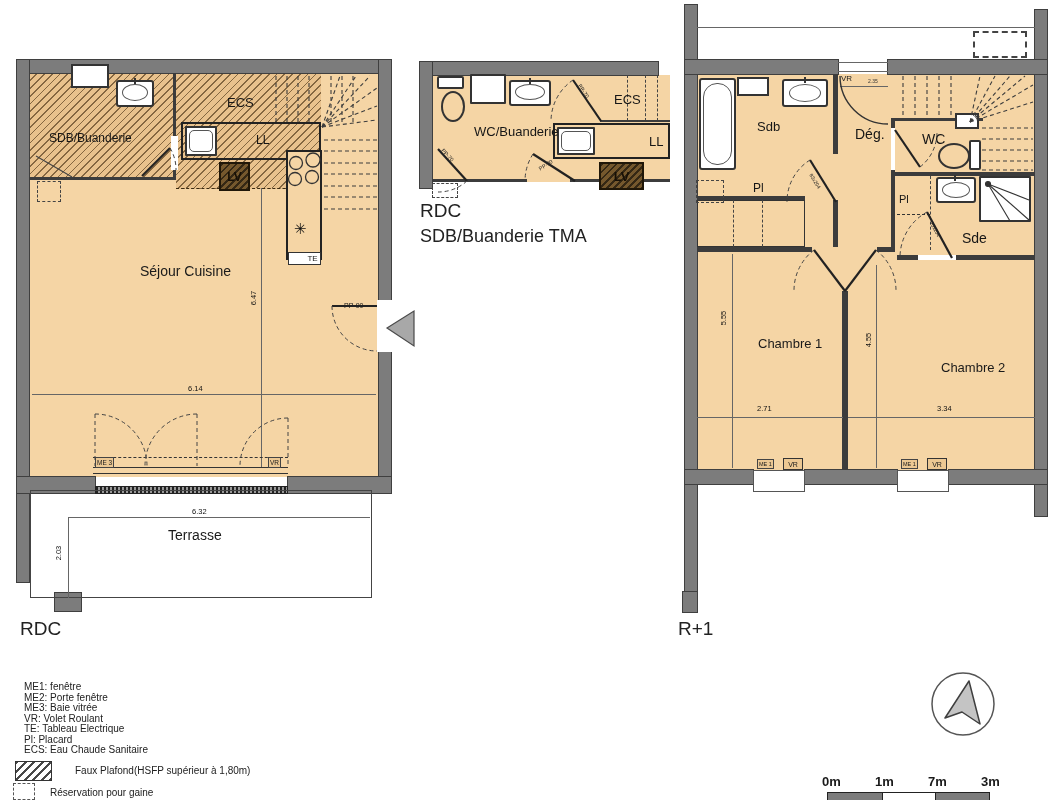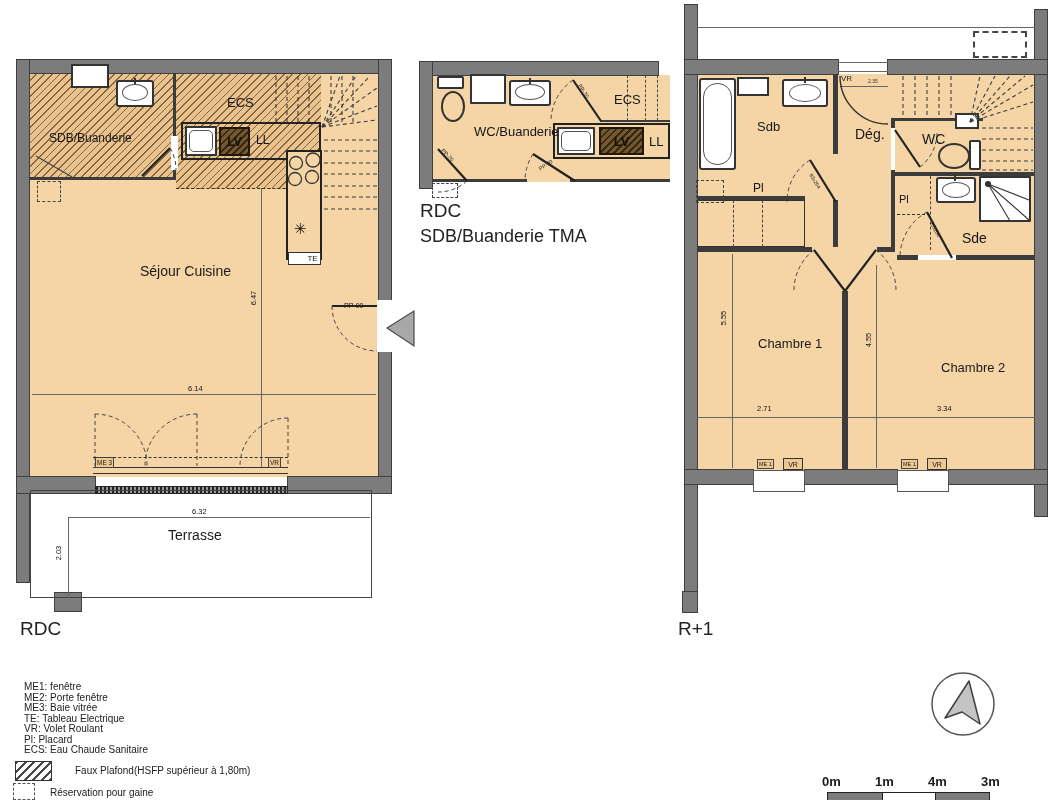--- a/index.html
+++ b/index.html
@@ -20,21 +20,21 @@
   .dim{position:absolute;white-space:nowrap;font-size:7.5px;color:#111;}
   .vdim{display:flex;align-items:center;justify-content:center;transform:rotate(-90deg);}
   .rot{position:absolute;white-space:nowrap;font-size:5.5px;color:#222;}
   .dashbox{position:absolute;border:2px dashed #444;background:transparent;box-sizing:border-box;}
   .dashv{position:absolute;border-left:1px dashed #444;}
   .dashh{position:absolute;border-top:1.5px dashed #333;}
   .outl{position:absolute;border:1.5px solid #333;box-sizing:border-box;padding-left:16px;}
   .lvbox{position:absolute;background-color:#75582d;
          background-image:repeating-linear-gradient(135deg,rgba(0,0,0,.55) 0 2px,transparent 2px 5px);
          border:2px solid #201708;box-sizing:border-box;display:flex;align-items:center;justify-content:center;
-         color:#171006;font-weight:700;}
+         color:#171006;font-weight:700;margin-top:35px;}
   .vrbox{position:absolute;border:1px solid #333;background:#ecc893;display:flex;align-items:center;
          justify-content:center;font-size:7px;box-sizing:border-box;}
   .metag{position:absolute;border:1px solid #444;background:#ecc893;font-size:5.5px;line-height:8px;
          padding:0 1px;box-sizing:border-box;}
   .titl{position:absolute;font-size:19px;color:#222;white-space:nowrap;}
   .room{position:absolute;font-size:13px;color:#161616;white-space:nowrap;}
   .legend-line{font-size:10px;line-height:10.5px;color:#222;white-space:nowrap;padding-left:10px;}
   .shutter{position:absolute;border:1px solid #222;box-sizing:border-box;
            background:repeating-linear-gradient(90deg,#222 0 2px,#999 2px 4px);}
   svg{position:absolute;pointer-events:none;}
@@ -334,40 +334,40 @@
         <line x1="333" y1="184" x2="374" y2="220"></line>
         <line x1="333" y1="184" x2="355" y2="221"></line>
       </g>
     </svg>
   </section>
 
   <div class="abs" style="left:14px;top:682px;width:360px;">
     <div class="legend-line">ME1: fenêtre</div>
     <div class="legend-line">ME2: Porte fenêtre</div>
     <div class="legend-line">ME3: Baie vitrée</div>
+    <div class="legend-line">VR: Volet Roulant</div>
     <div class="legend-line">TE: Tableau Electrique</div>
-    <div class="legend-line">VR: Volet Roulant</div>
     <div class="legend-line">Pl: Placard</div>
     <div class="legend-line">ECS: Eau Chaude Sanitaire</div>
   </div>
   <div class="abs" style="left:15px;top:761px;width:37px;height:20px;border:1.5px solid #333;box-sizing:border-box;background-color:#fff;
               background-image:repeating-linear-gradient(135deg,rgba(40,40,40,.85) 0 2px,transparent 2px 6px);"></div>
   <div class="lbl legend-line" style="left:65px;top:766px;">Faux Plafond(HSFP supérieur à 1,80m)</div>
   <div class="dashbox" style="left:13px;top:783px;width:22px;height:17px;border-width:1.5px;border-color:#555;"></div>
   <div class="lbl legend-line" style="left:40px;top:788px;">Réservation pour gaine</div>
 
   <svg width="90" height="85" viewBox="925 665 90 85" style="left:925px;top:665px;">
     <circle cx="963" cy="704" r="31" fill="none" stroke="#555" stroke-width="1.5"></circle>
     <polygon points="969,681 980,724 962,712 945,718" fill="#c4c4c4" stroke="#3f3f3f" stroke-width="1.5" stroke-linejoin="round"></polygon>
   </svg>
 
   <div class="abs" style="left:820px;top:772px;width:200px;height:28px;">
     <div class="lbl" style="left:2px;top:2px;font-size:13px;font-weight:600;">0m</div>
     <div class="lbl" style="left:55px;top:2px;font-size:13px;font-weight:600;">1m</div>
-    <div class="lbl" style="left:108px;top:2px;font-size:13px;font-weight:600;">4m</div>
+    <div class="lbl" style="left:108px;top:2px;font-size:13px;font-weight:600;">7m</div>
     <div class="lbl" style="left:161px;top:2px;font-size:13px;font-weight:600;">3m</div>
     <div class="abs" style="left:7px;top:20px;width:161px;height:8px;border:1px solid #222;box-sizing:content-box;display:flex;">
       <div style="width:54px;background:#7c7c7c;border-right:1px solid #222;"></div>
       <div style="width:53px;background:#fff;border-right:1px solid #222;"></div>
       <div style="width:53px;background:#7c7c7c;"></div>
     </div>
   </div>
 
 </div>
 

